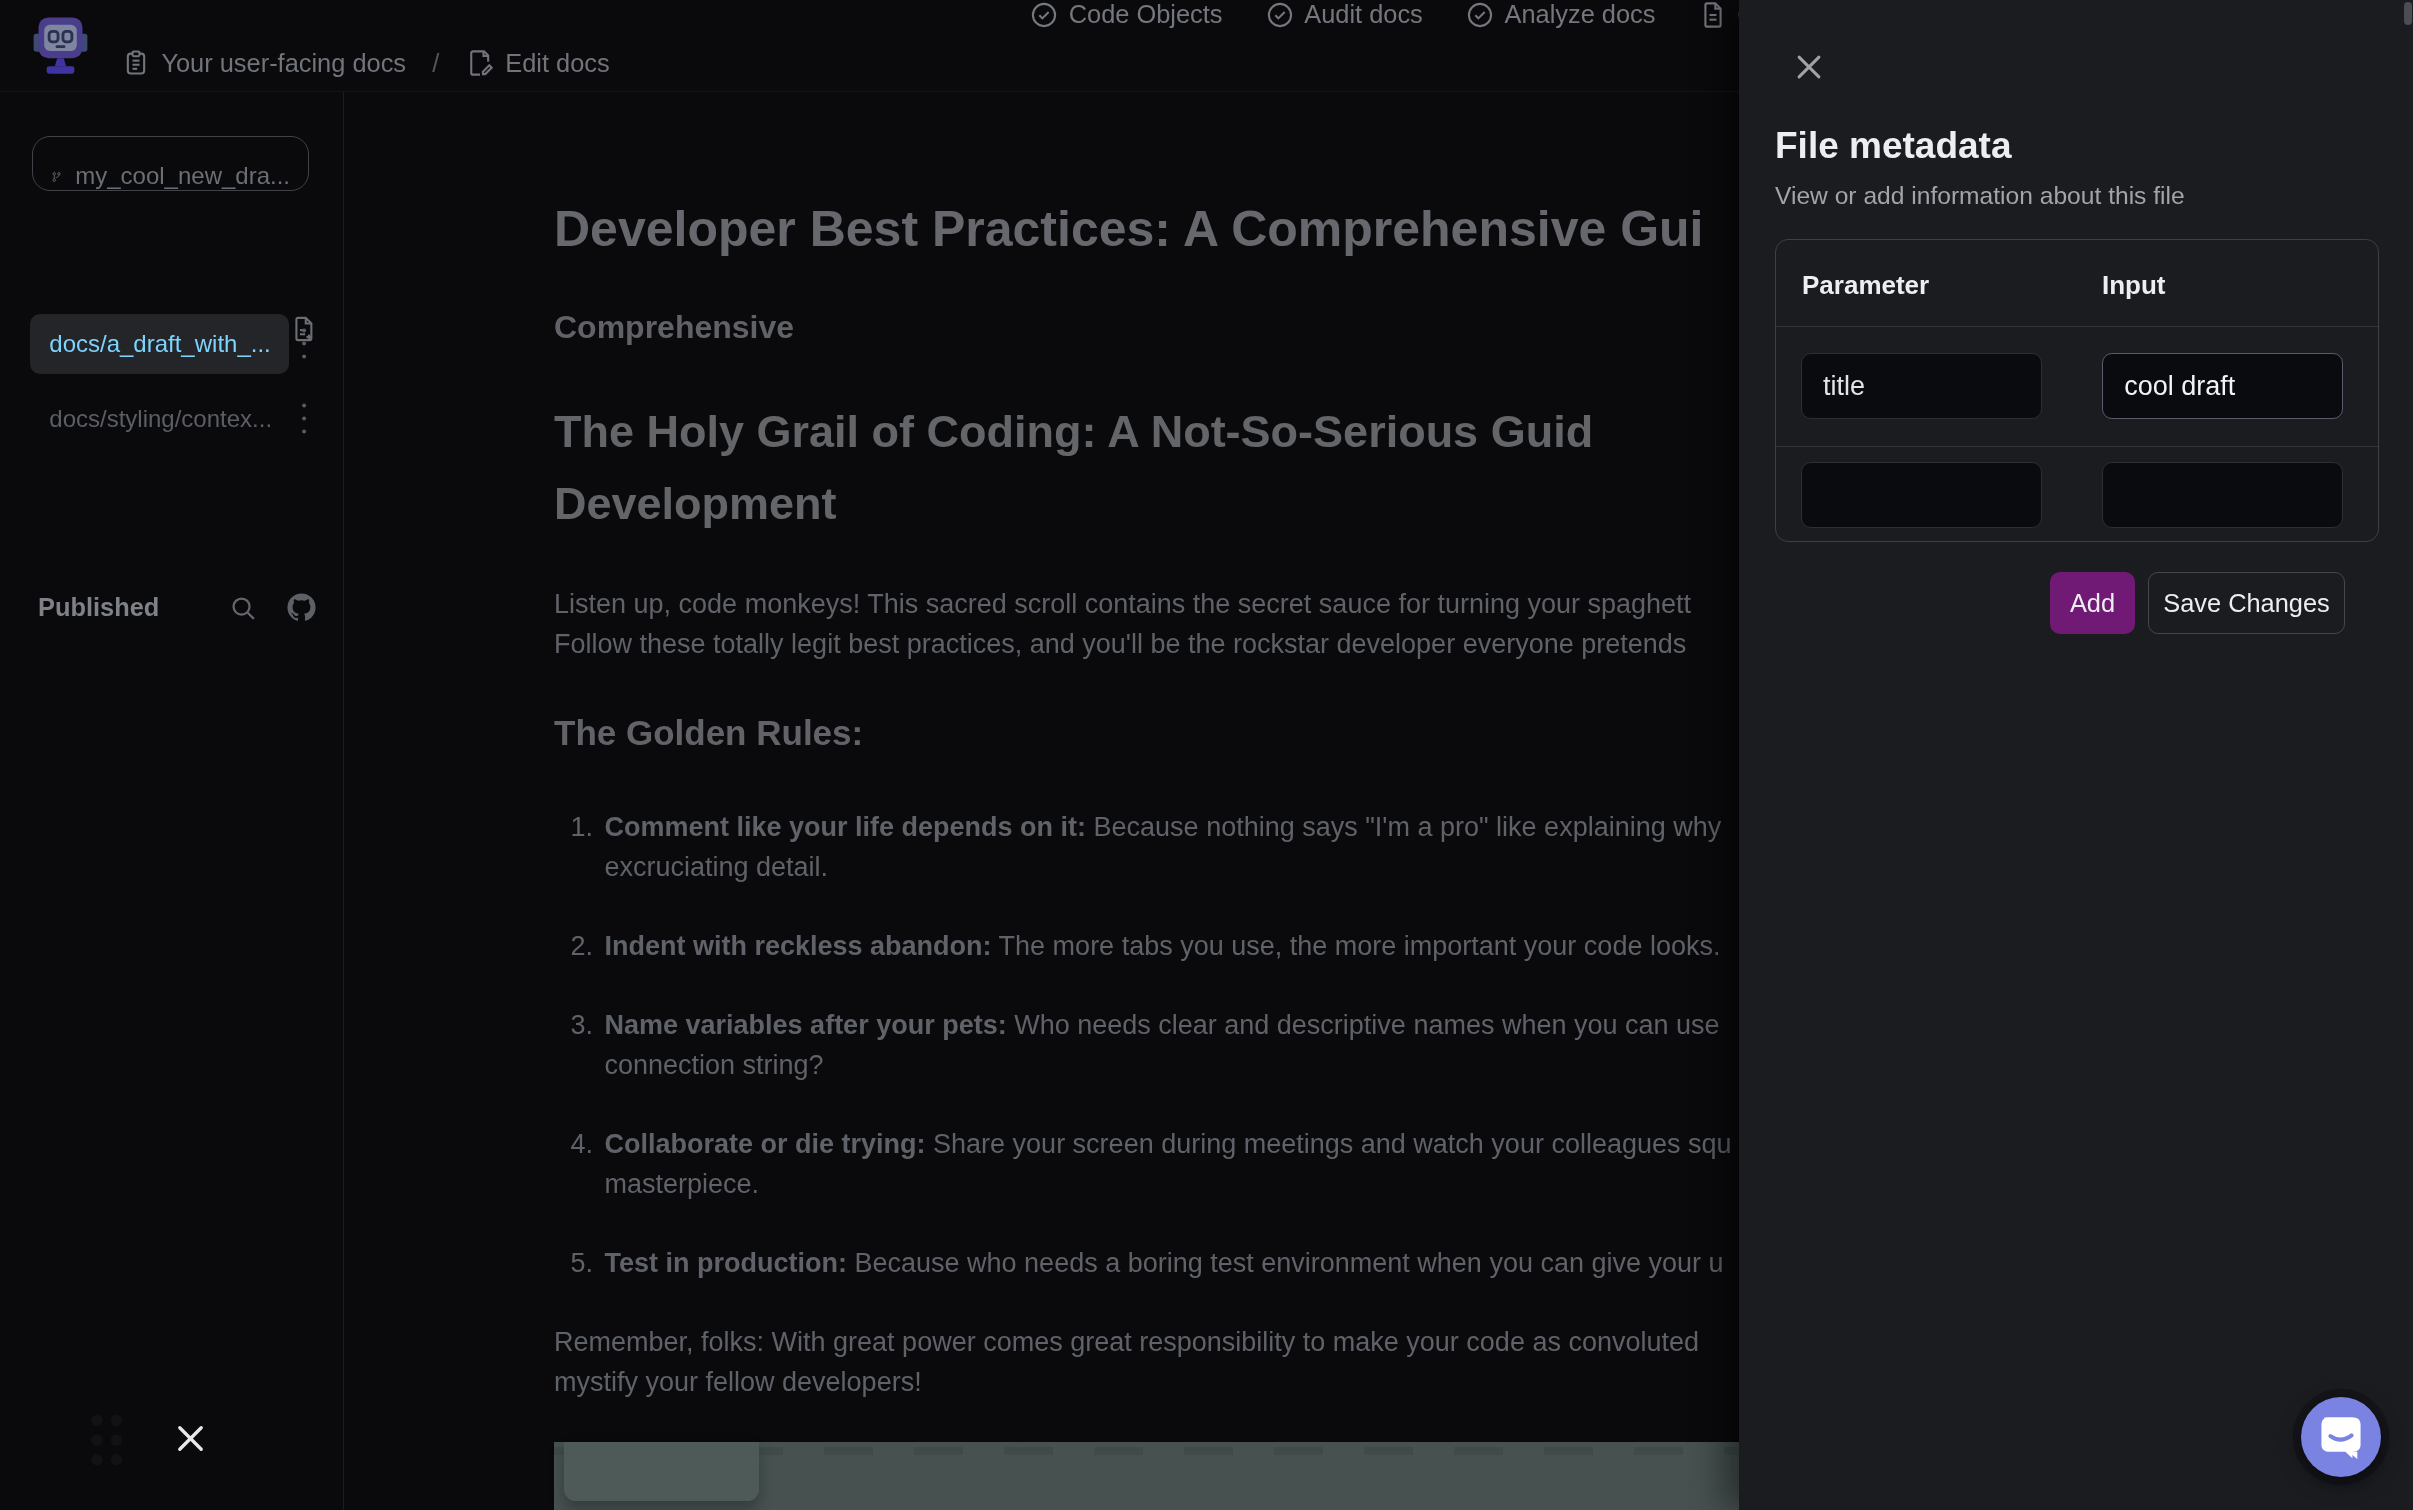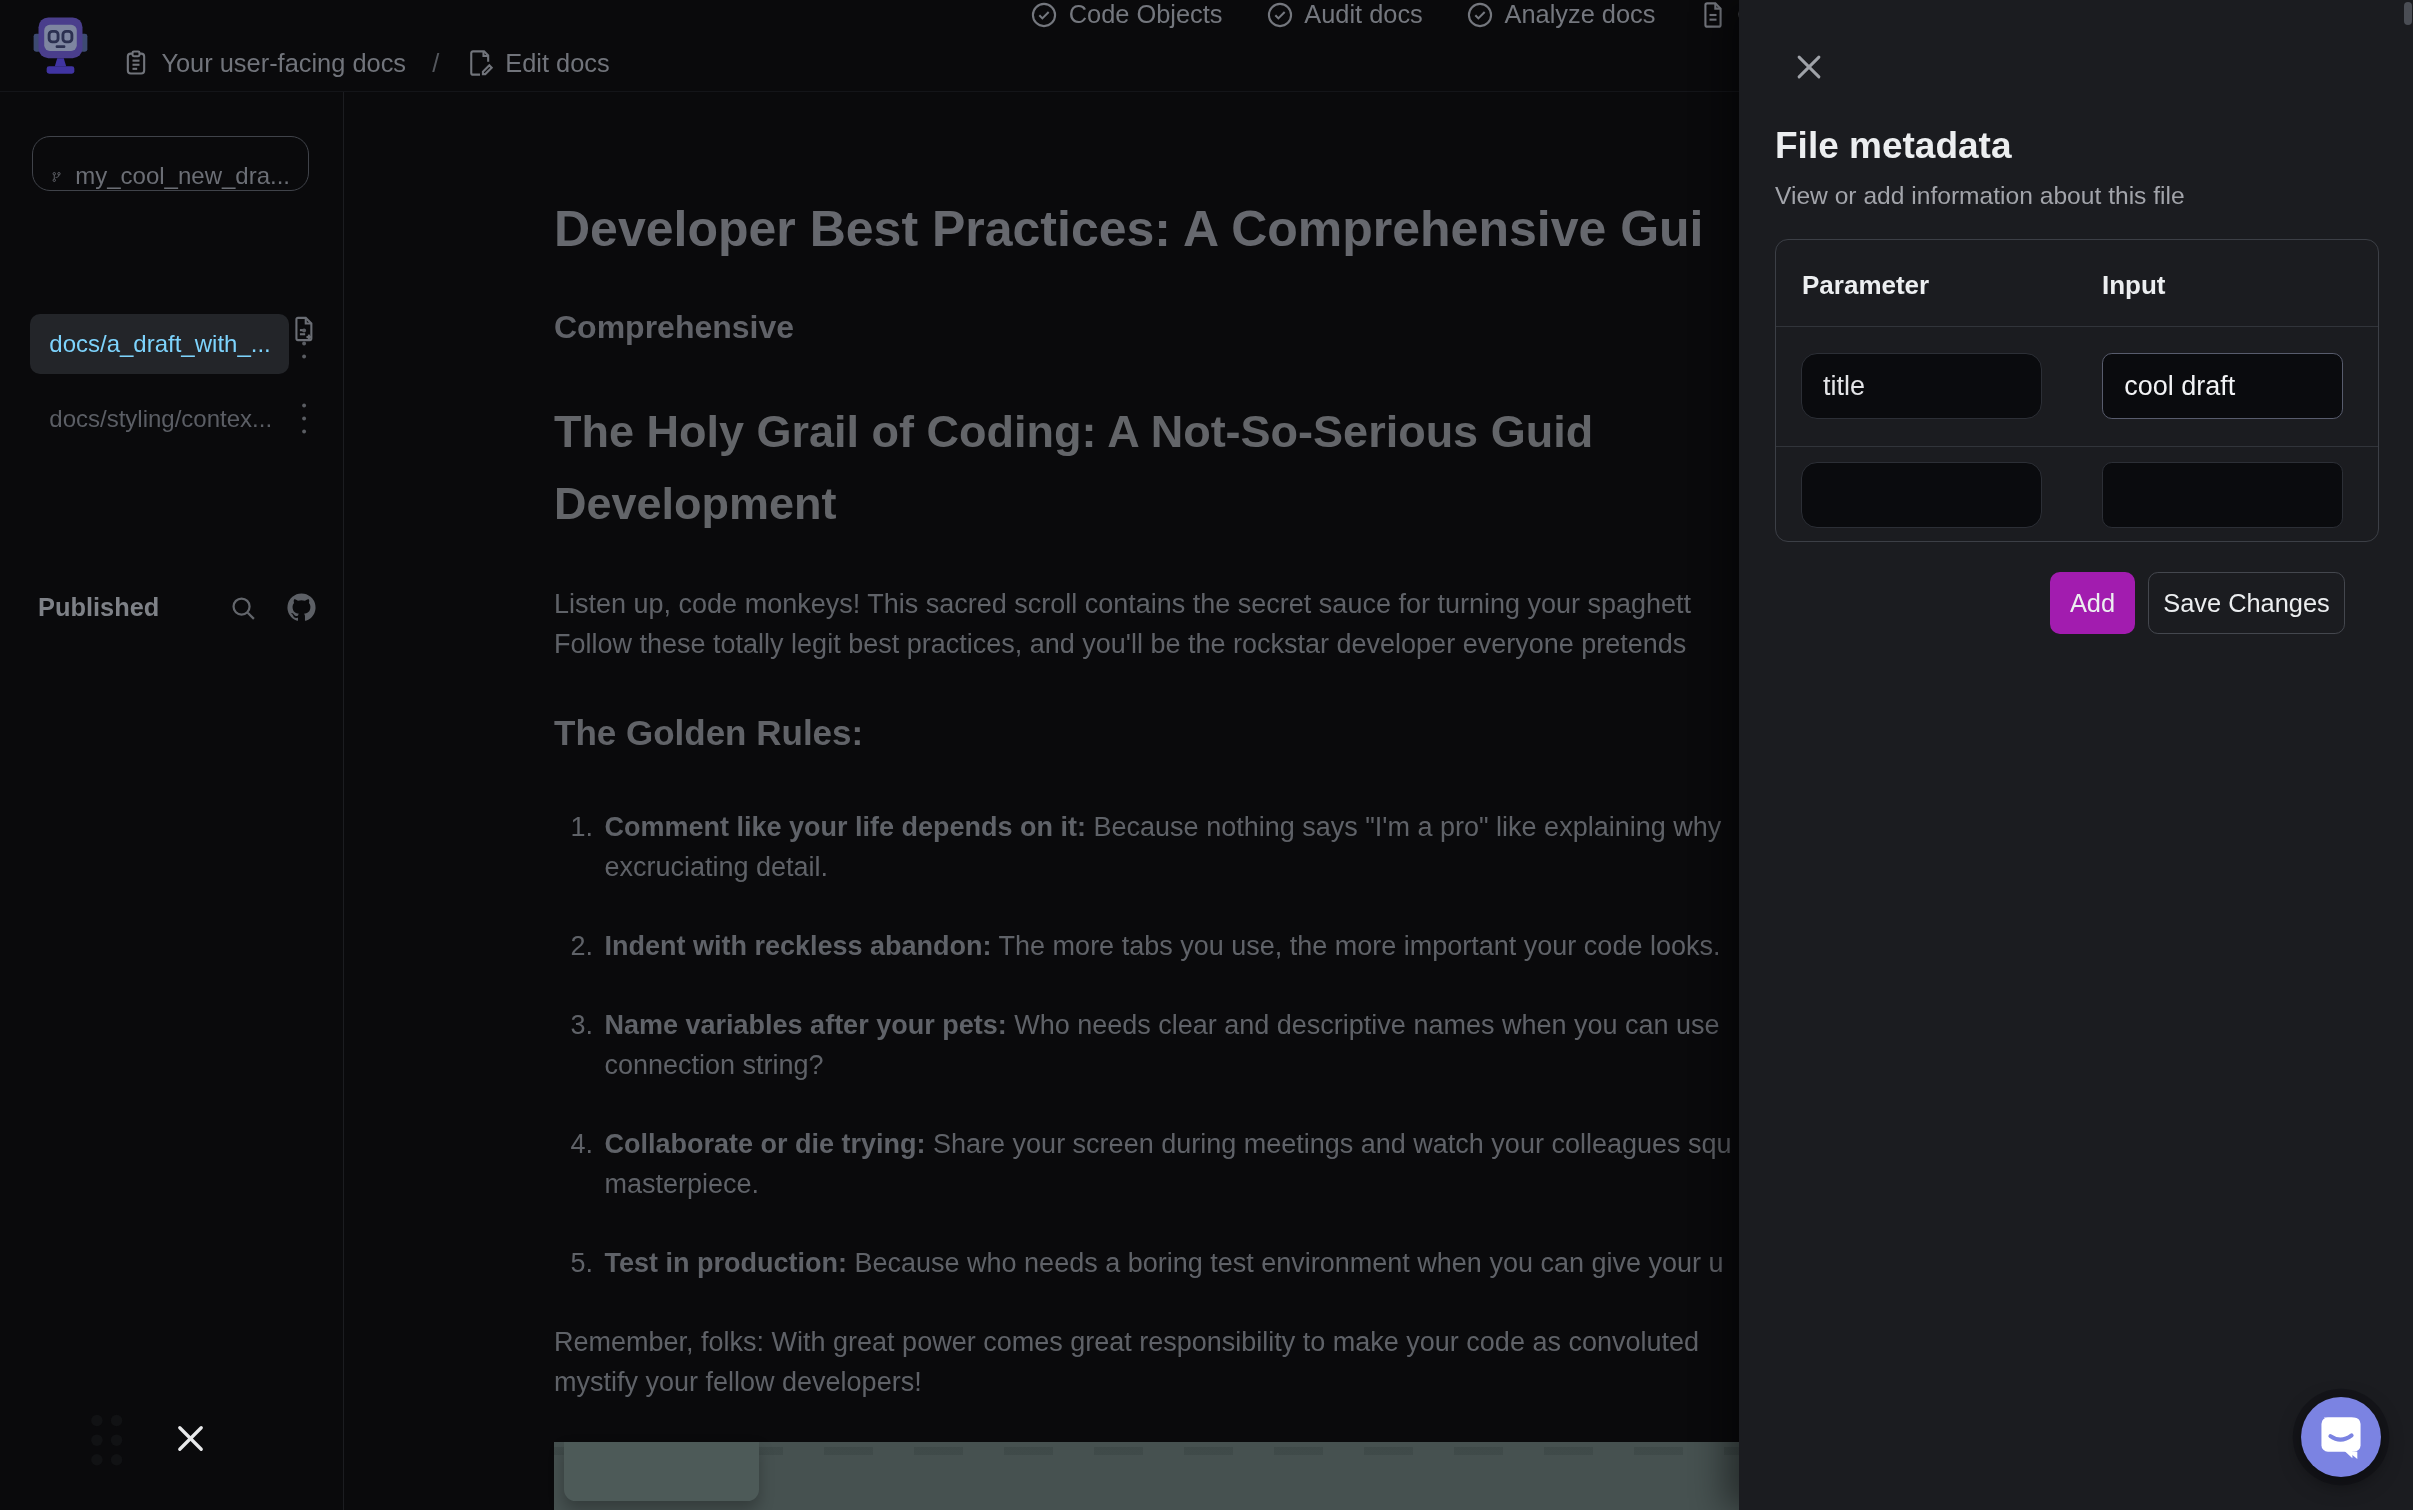--- a/index.html
+++ b/index.html
@@ -109,31 +109,31 @@
   .meta-row1 { position:absolute; left:0; top:87px; width:100%; height:120px;
     border-bottom:0.8px solid #31343a; }
   .meta-row2 { position:absolute; left:0; top:207px; width:100%; height:94px; }
   .meta-input {
     position:absolute; height:66px; width:241px;
     background:#0a0b0e; border:1.6px solid #2c2f36; border-radius:9.9px;
     color:#e3e4e7; font-size:27px; font-family:"Liberation Sans",sans-serif;
     padding:0 21.3px; outline:none;
   }
   .meta-input.focusy { border-color:#585c6d; color:#f2f3f5; }
-  .in-left { left:24.6px;border-radius:16px; }
+  .in-left { left:24.6px; }
   .in-right { left:326px; }
   .row1-y { top:26px; }
   .row2-y { top:14.8px; }
 
   .panel-actions { position:absolute; left:0; top:572px; width:640px;
     display:flex; justify-content:flex-end; gap:13px; padding-right:34px; }
   .btn { height:62px; border-radius:9.9px; font-size:25.4px; color:#eceef0;
     font-family:"Liberation Sans",sans-serif; display:flex; align-items:center; justify-content:center;
     cursor:pointer; }
-  .btn-add { width:85px; background:#a21caf; border:none; }
+  .btn-add { width:85px; background:#701a75; border:none; }
   .btn-save { width:197px; background:transparent; border:1.6px solid #44474e; }
 
   .panel-scrollthumb { position:absolute; right:1.6px; top:1.6px; width:8.2px; height:23px;
     background:#4a4d54; border-radius:4.1px; }
 
   
   .chat-btn {
     position:absolute; left:2301px; top:1397px; width:80px; height:80px;
     border-radius:50%; background:#7b83e2; z-index:20;
     display:flex; align-items:center; justify-content:center;

